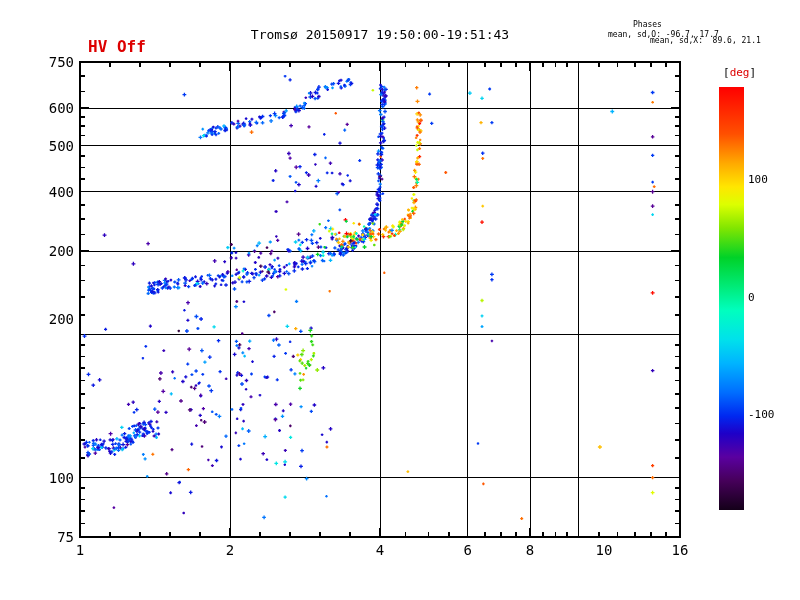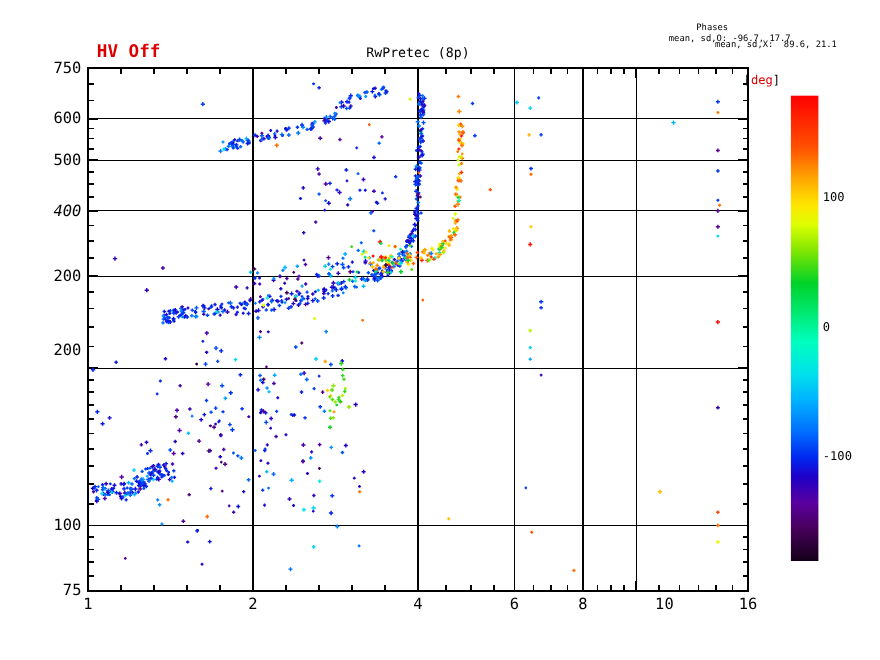--- a/index.html
+++ b/index.html
@@ -13,31 +13,31 @@
   .ph-head{left:633px;top:20px;}
   .ph-o{left:608px;top:30px;}
   .ph-x{left:608px;top:36px;margin-left:42px;}
   .xlabel{left:80px;width:600px;text-align:center;top:555px;font-size:11px;}
   .ylabel{left:40px;top:300px;font-size:12px;transform:translate(-50%,-50%) rotate(-90deg);}
   .tick{font-size:14px;line-height:12px;}
   .xtick{text-align:center;width:36px;}
   .ytick{text-align:right;width:42px;}
   .cbar{width:25px;}
   .cbar-label{font-size:11px;}
-  .deg-label{left:676px;top:66px;font-size:11px;text-align:center;}
+  .deg-label{left:723px;top:66px;font-size:11px;text-align:center;}
   .deg-red{color:#dd0000;}
   svg{position:absolute;left:0;top:0;}
 </style>
 </head>
 <body>
 
 <div class="figure">
 
   <div class="abs hv">HV Off</div>
-  <div class="abs subtitle-line">RwPretec (8p)</div>
+  <div class="abs title-line">Tromsø 20150917 19:50:00-19:51:43</div>
 
   <div class="abs phases ph-head">Phases</div>
   <div class="abs phases ph-o">mean, sd,O: -96.7, 17.7</div>
   <div class="abs phases ph-x">mean, sd,X:  89.6, 21.1</div>
 
   <svg id="plot-svg" width="800" height="600">
       <g>
         <line x1="230" y1="62" x2="230" y2="537" stroke="#000" stroke-width="1" shape-rendering="crispEdges"></line>
         <line x1="380" y1="62" x2="380" y2="537" stroke="#000" stroke-width="1" shape-rendering="crispEdges"></line>
         <line x1="467.7443751081734" y1="62" x2="467.7443751081734" y2="537" stroke="#000" stroke-width="1" shape-rendering="crispEdges"></line>
@@ -1343,20 +1343,20 @@
     <div class="abs tick xtick" style="left: 212px; top: 544px;">2</div>
     <div class="abs tick xtick" style="left: 362px; top: 544px;">4</div>
     <div class="abs tick xtick" style="left: 449.744px; top: 544px;">6</div>
     <div class="abs tick xtick" style="left: 512px; top: 544px;">8</div>
     <div class="abs tick xtick" style="left: 586px; top: 544px;">10</div>
     <div class="abs tick xtick" style="left: 662px; top: 544px;">16</div>
     <div class="abs tick ytick" style="left: 32px; top: 531px;">75</div>
     <div class="abs tick ytick" style="left: 32px; top: 471.654px;">100</div>
     <div class="abs tick ytick" style="left: 32px; top: 313px;">200</div>
     <div class="abs tick ytick" style="left: 32px; top: 245.022px;">200</div>
-    <div class="abs tick ytick" style="left: 32px; top: 185.676px; font-style: italic;">400</div>
+    <div class="abs tick ytick" style="left: 32px; top: 185.676px;">400</div>
     <div class="abs tick ytick" style="left: 32px; top: 139.643px;">500</div>
     <div class="abs tick ytick" style="left: 32px; top: 102.032px;">600</div>
     <div class="abs tick ytick" style="left: 32px; top: 56px;">750</div>
     <div class="abs tick cbar-label" style="left: 748px; top: 174px;">100</div>
     <div class="abs tick cbar-label" style="left: 748px; top: 291.5px;">0</div>
     <div class="abs tick cbar-label" style="left: 748px; top: 409px;">-100</div>
   </div>
 
 </body></html>

